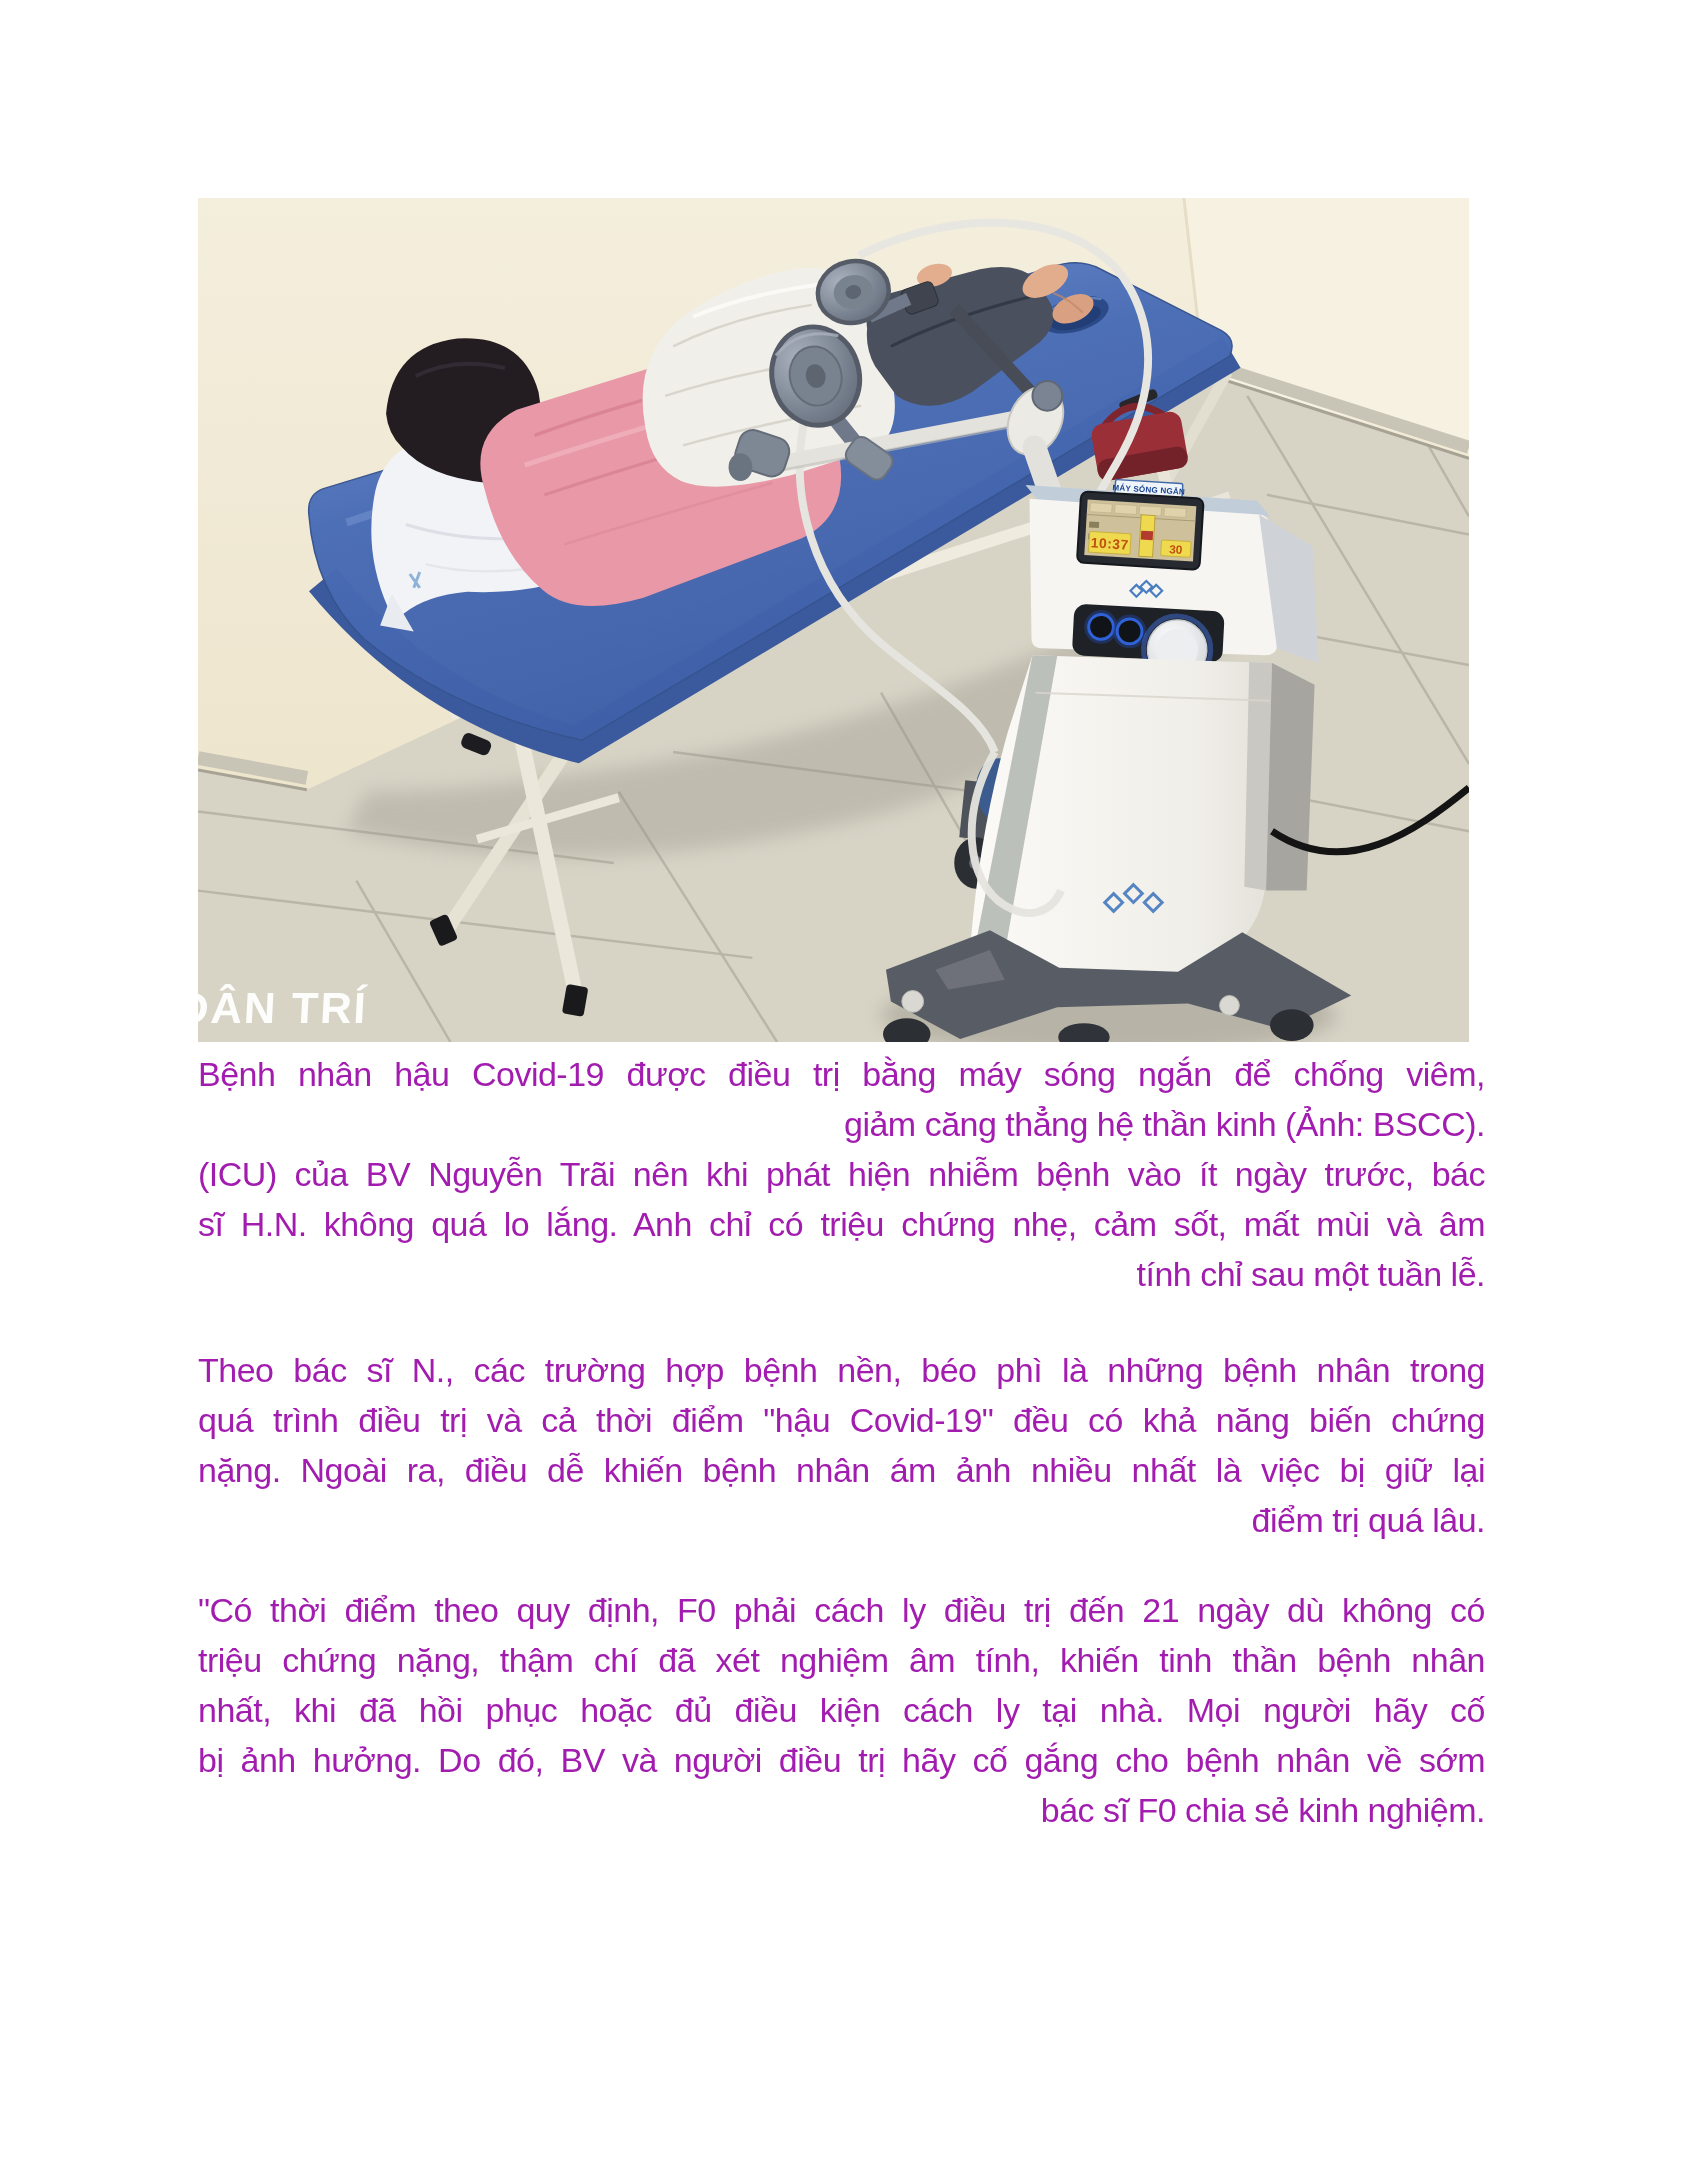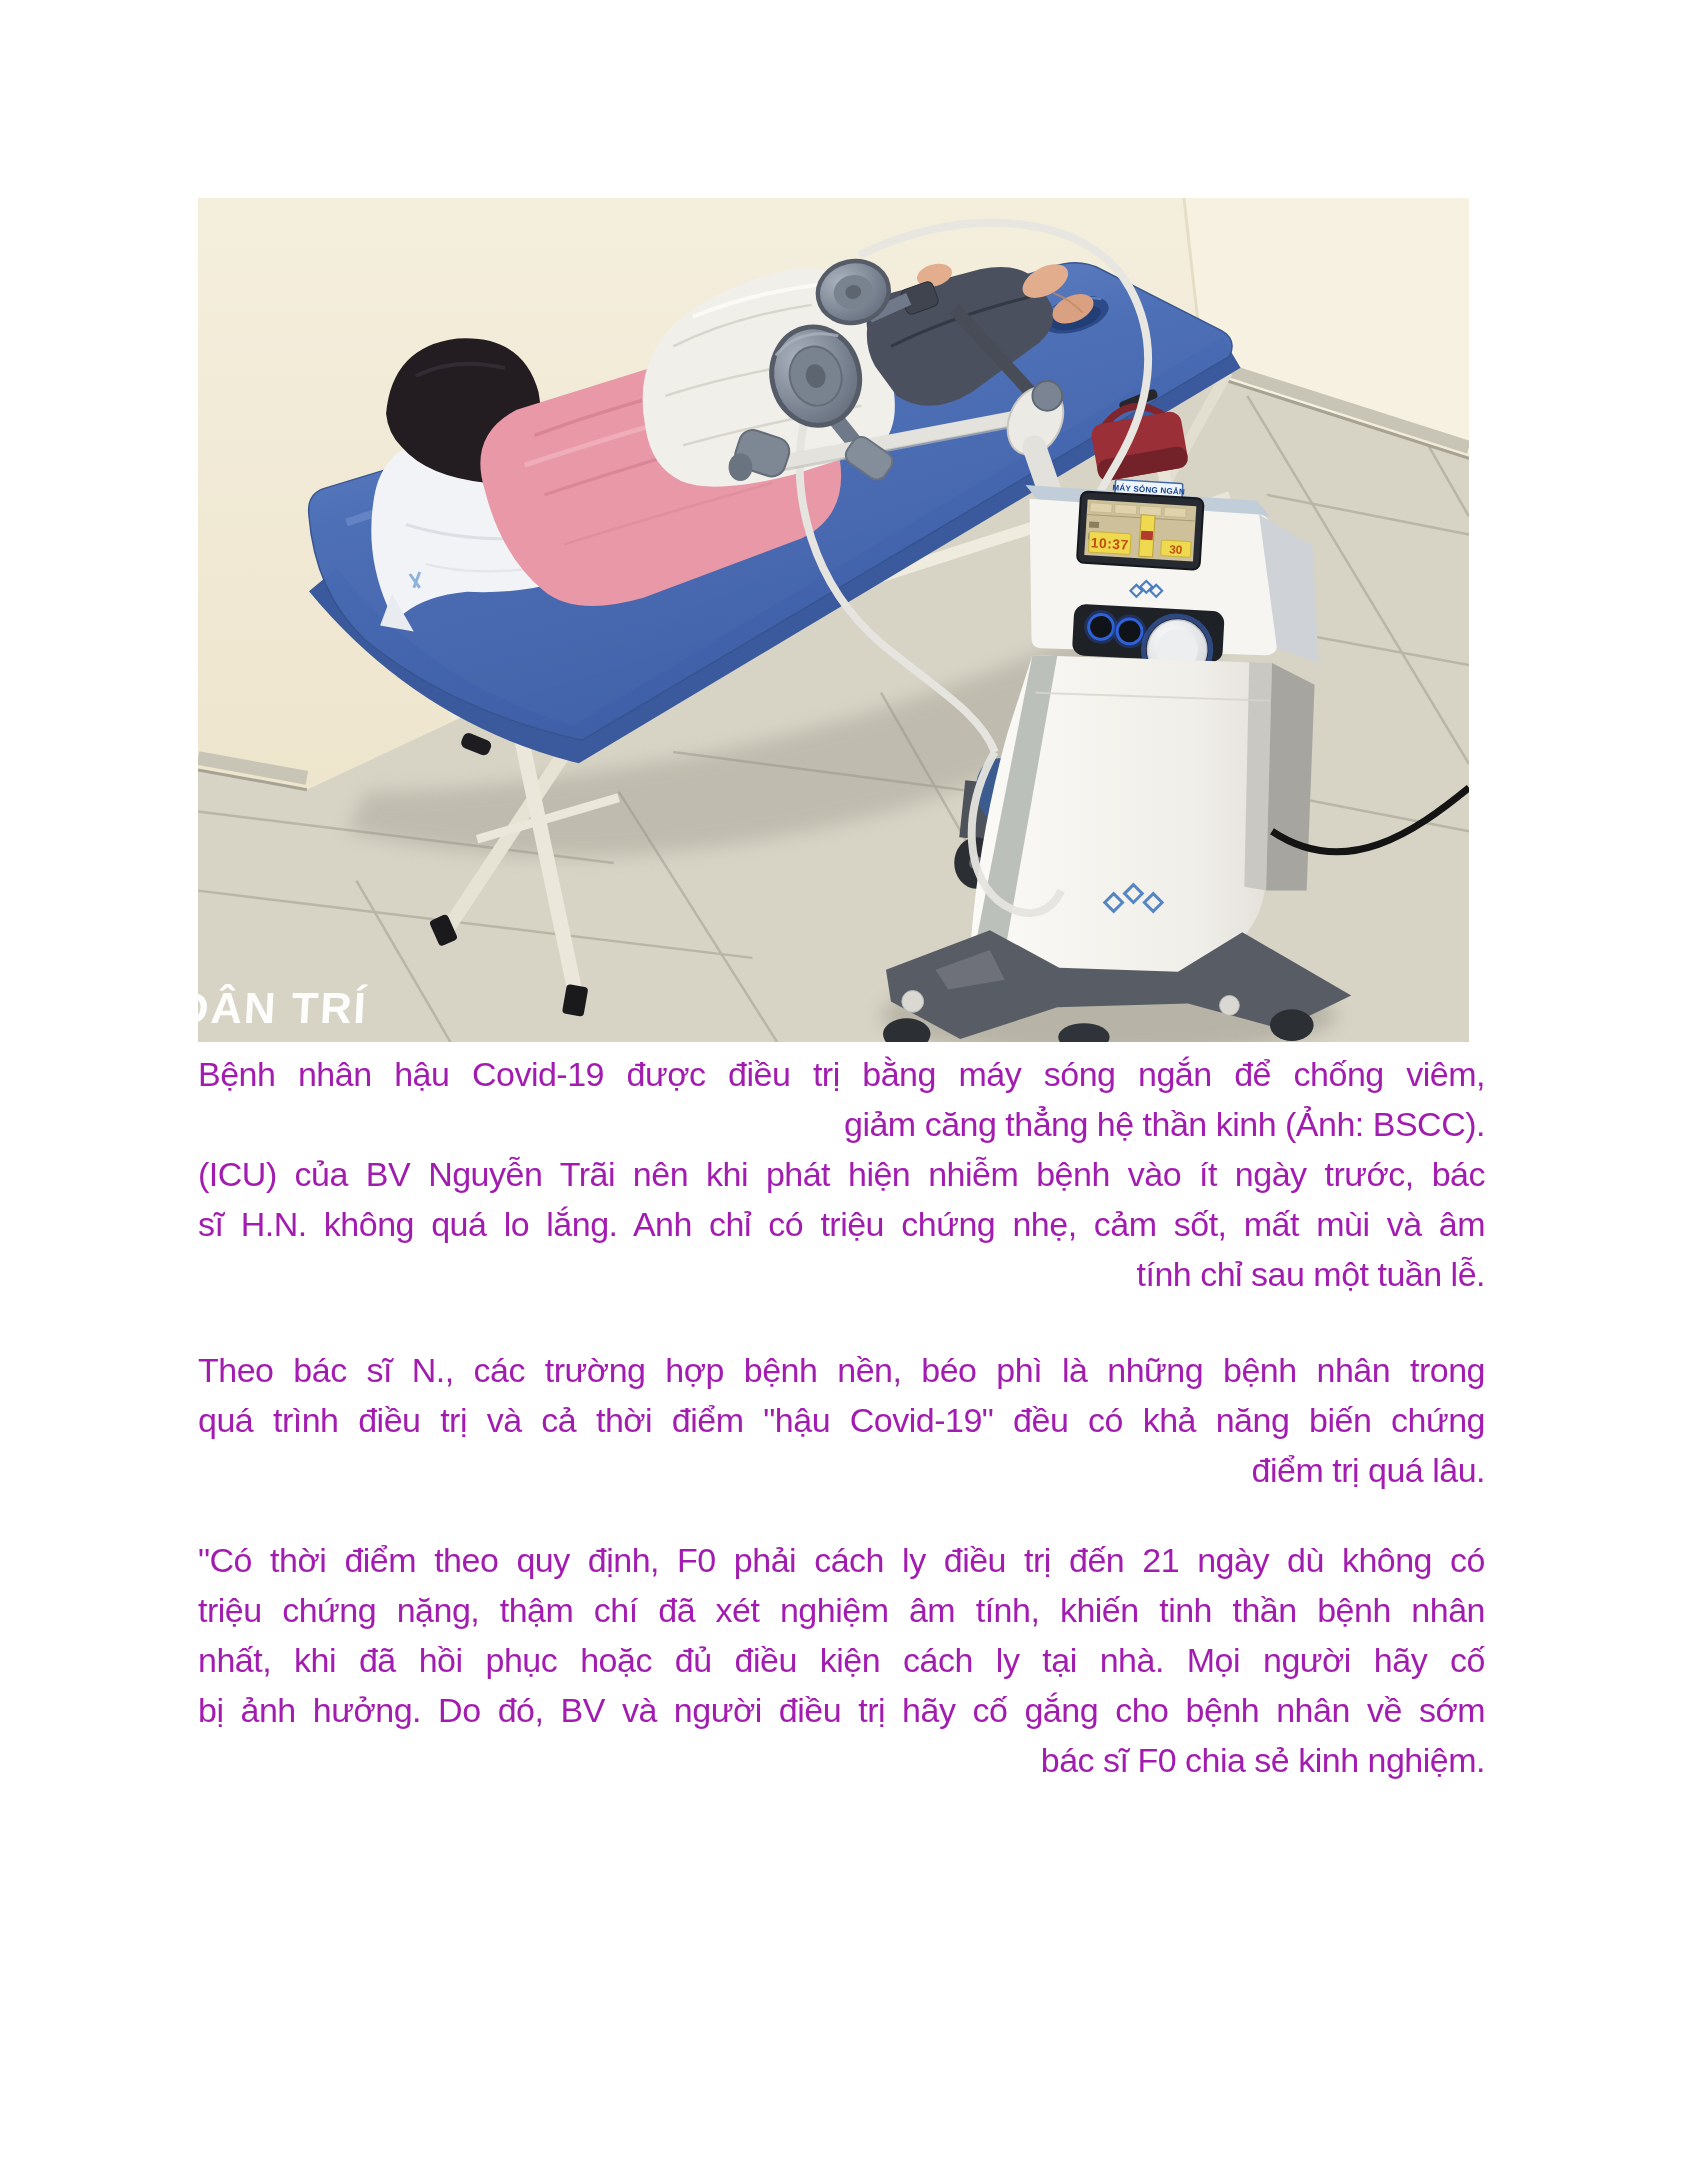--- a/index.html
+++ b/index.html
@@ -268,20 +268,21 @@
       <div class="ln">giảm căng thẳng hệ thần kinh (Ảnh: BSCC).</div>
     </div>
     <div class="para">
       <div class="ln jl">(ICU) của BV Nguyễn Trãi nên khi phát hiện nhiễm bệnh vào ít ngày trước, bác</div>
       <div class="ln jl">sĩ H.N. không quá lo lắng. Anh chỉ có triệu chứng nhẹ, cảm sốt, mất mùi và âm</div>
       <div class="ln">tính chỉ sau một tuần lễ.</div>
     </div>
     <div class="para p2">
       <div class="ln jl">Theo bác sĩ N., các trường hợp bệnh nền, béo phì là những bệnh nhân trong</div>
       <div class="ln jl">quá trình điều trị và cả thời điểm "hậu Covid-19" đều có khả năng biến chứng</div>
+      <div class="ln jl">nặng. Ngoài ra, điều dễ khiến bệnh nhân ám ảnh nhiều nhất là việc bị giữ lại</div>
       <div class="ln">điểm trị quá lâu.</div>
     </div>
     <div class="para p3">
       <div class="ln jl">"Có thời điểm theo quy định, F0 phải cách ly điều trị đến 21 ngày dù không có</div>
       <div class="ln jl">triệu chứng nặng, thậm chí đã xét nghiệm âm tính, khiến tinh thần bệnh nhân</div>
       <div class="ln jl">nhất, khi đã hồi phục hoặc đủ điều kiện cách ly tại nhà. Mọi người hãy cố</div>
       <div class="ln jl">bị ảnh hưởng. Do đó, BV và người điều trị hãy cố gắng cho bệnh nhân về sớm</div>
       <div class="ln">bác sĩ F0 chia sẻ kinh nghiệm.</div>
     </div>
   </div>

